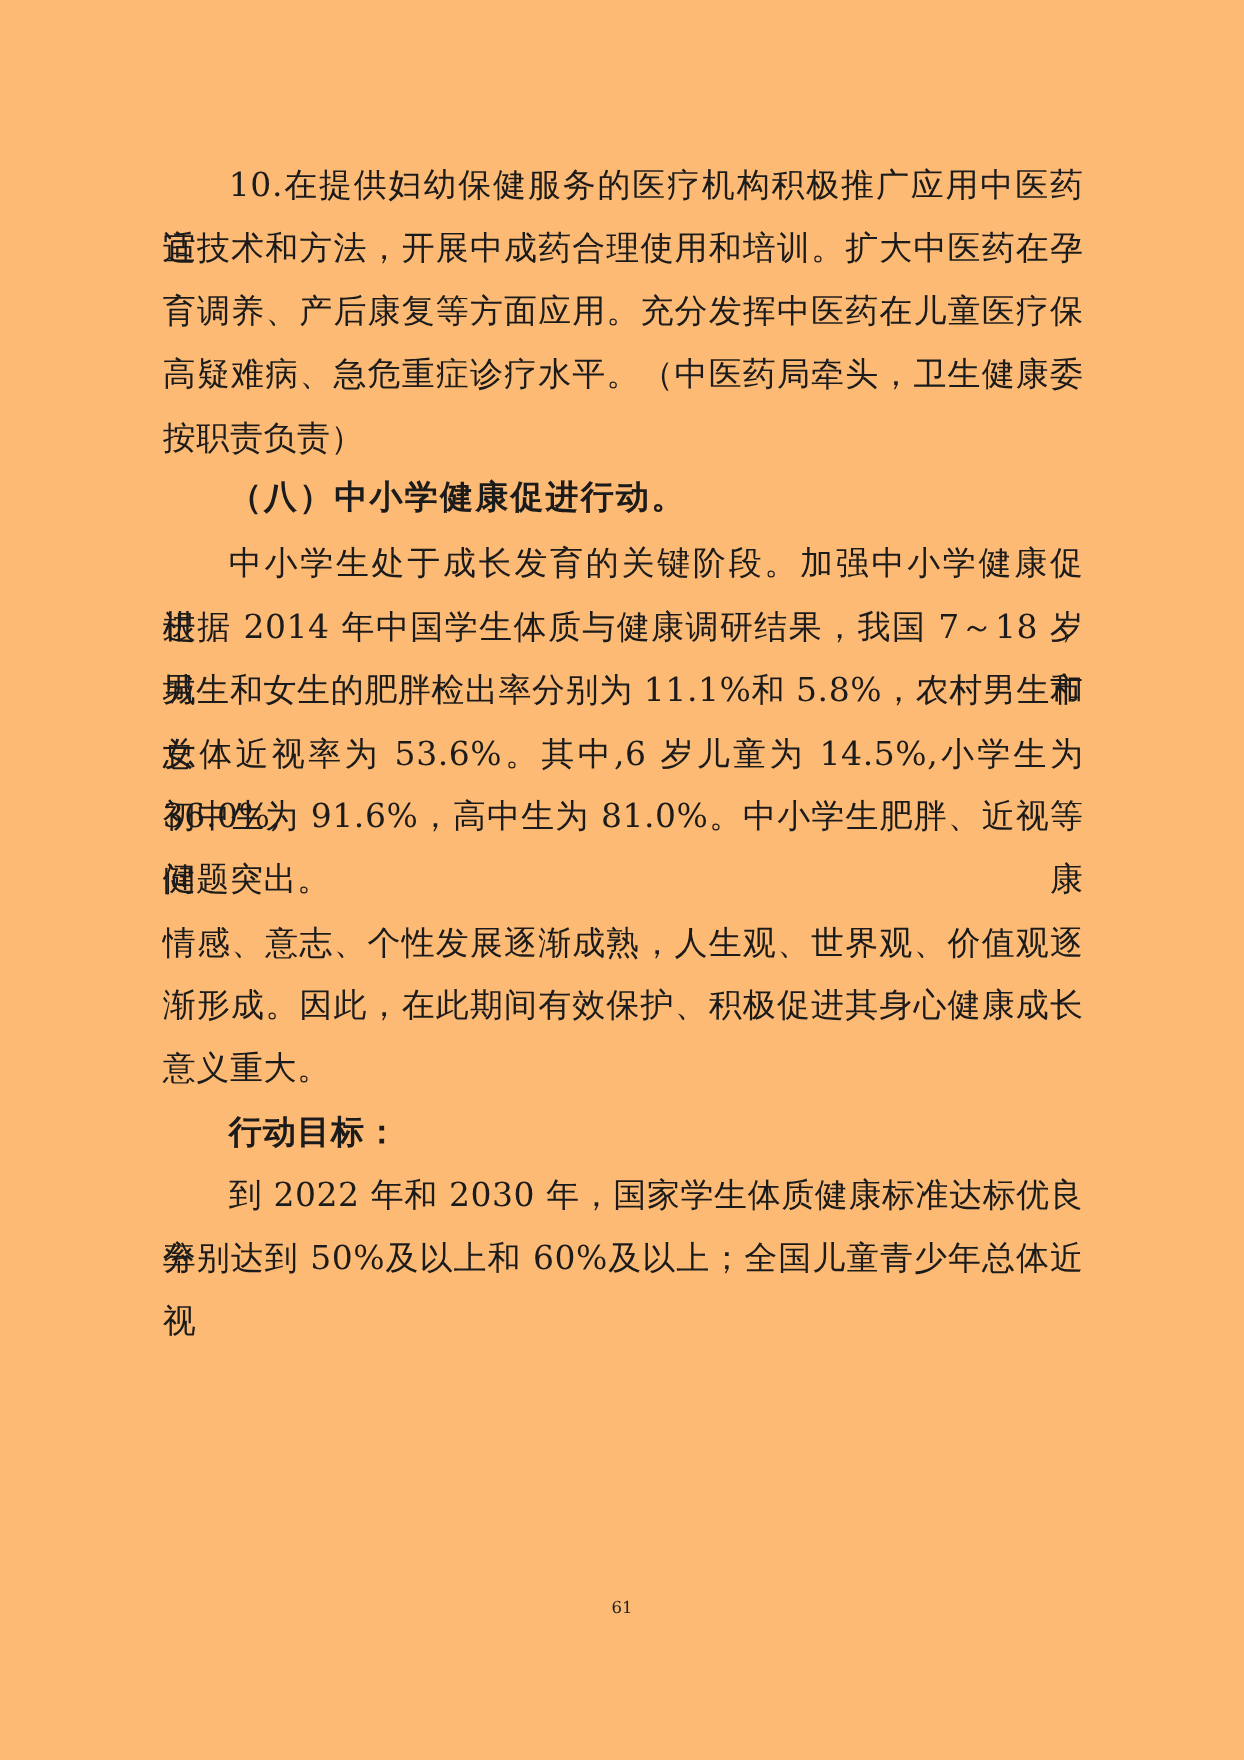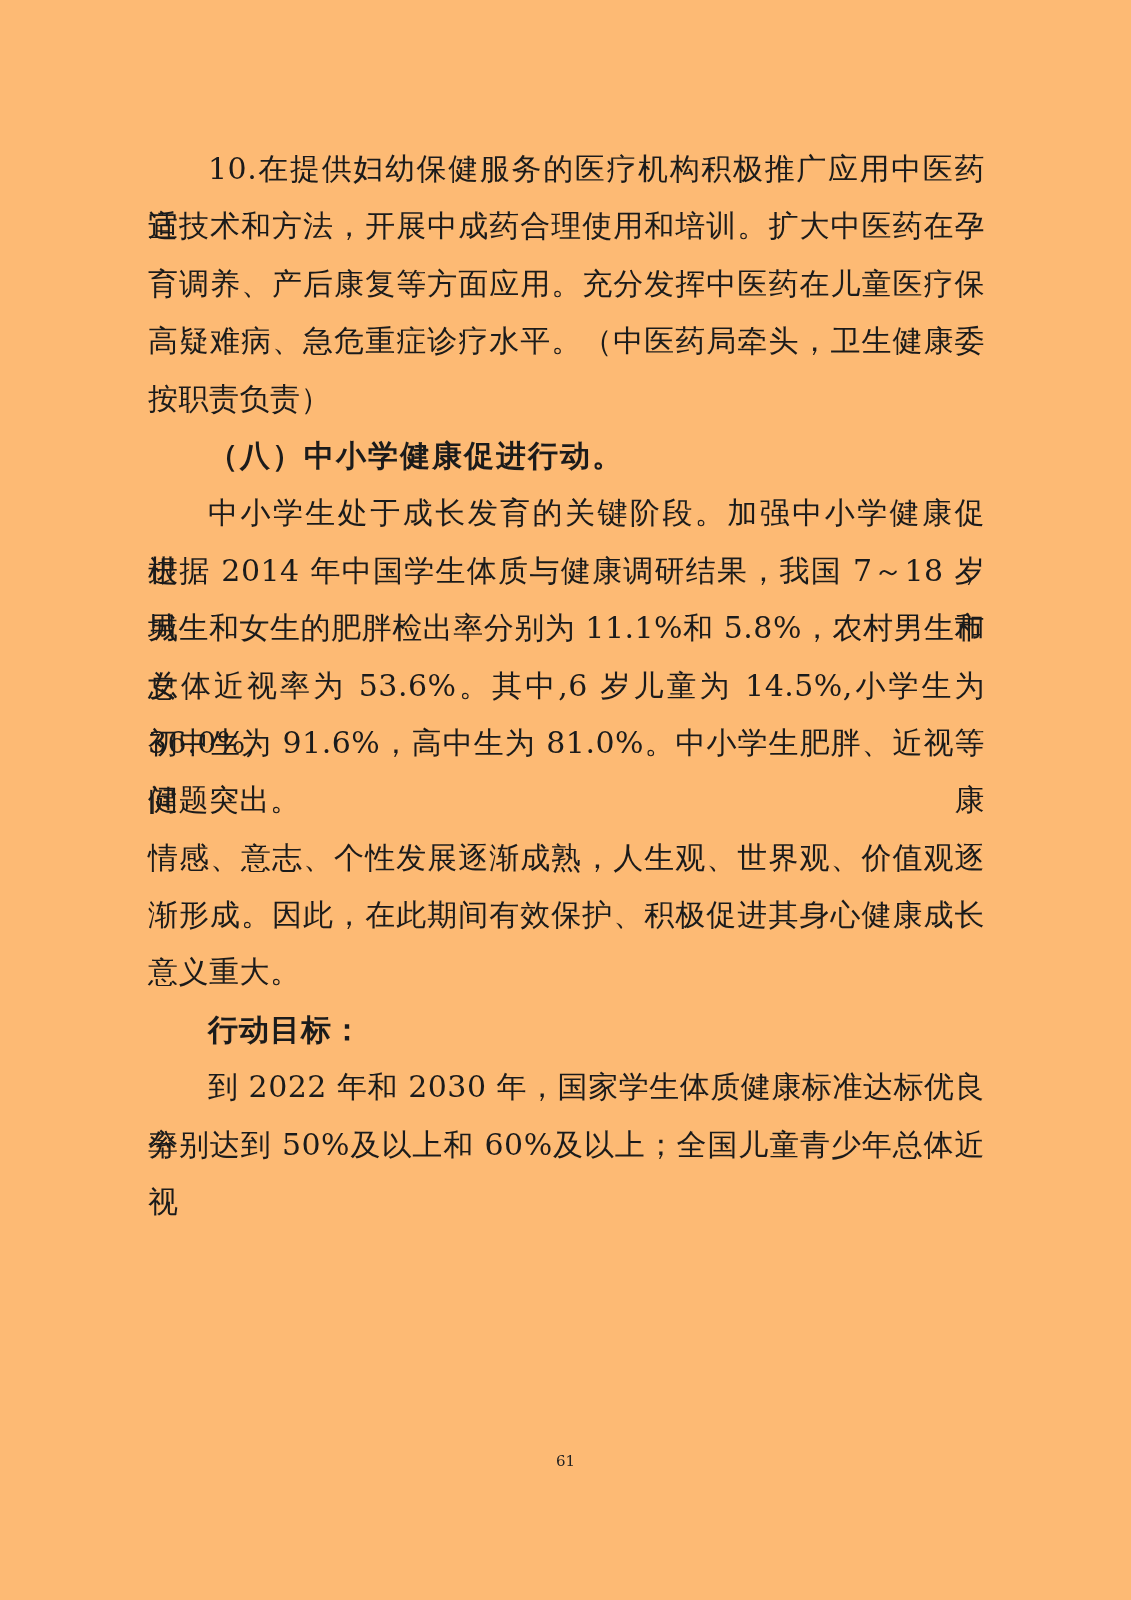--- a/index.html
+++ b/index.html
@@ -37,20 +37,21 @@
   .line.justify {
     text-align: justify;
     text-align-last: justify;
   }
   .line.indent {
     text-indent: 60px;
   }
   .line.heading-kai {
     font-weight: bold;
     letter-spacing: 2px;
+    font-family: Liberation Mono, monospace;
   }
   .line.heading-hei {
     font-family: "DejaVu Sans", "Liberation Sans", sans-serif;
     font-weight: bold;
     letter-spacing: 1px;
   }
   .page-number {
     position: absolute;
     top: 1452px;
     left: 0;

